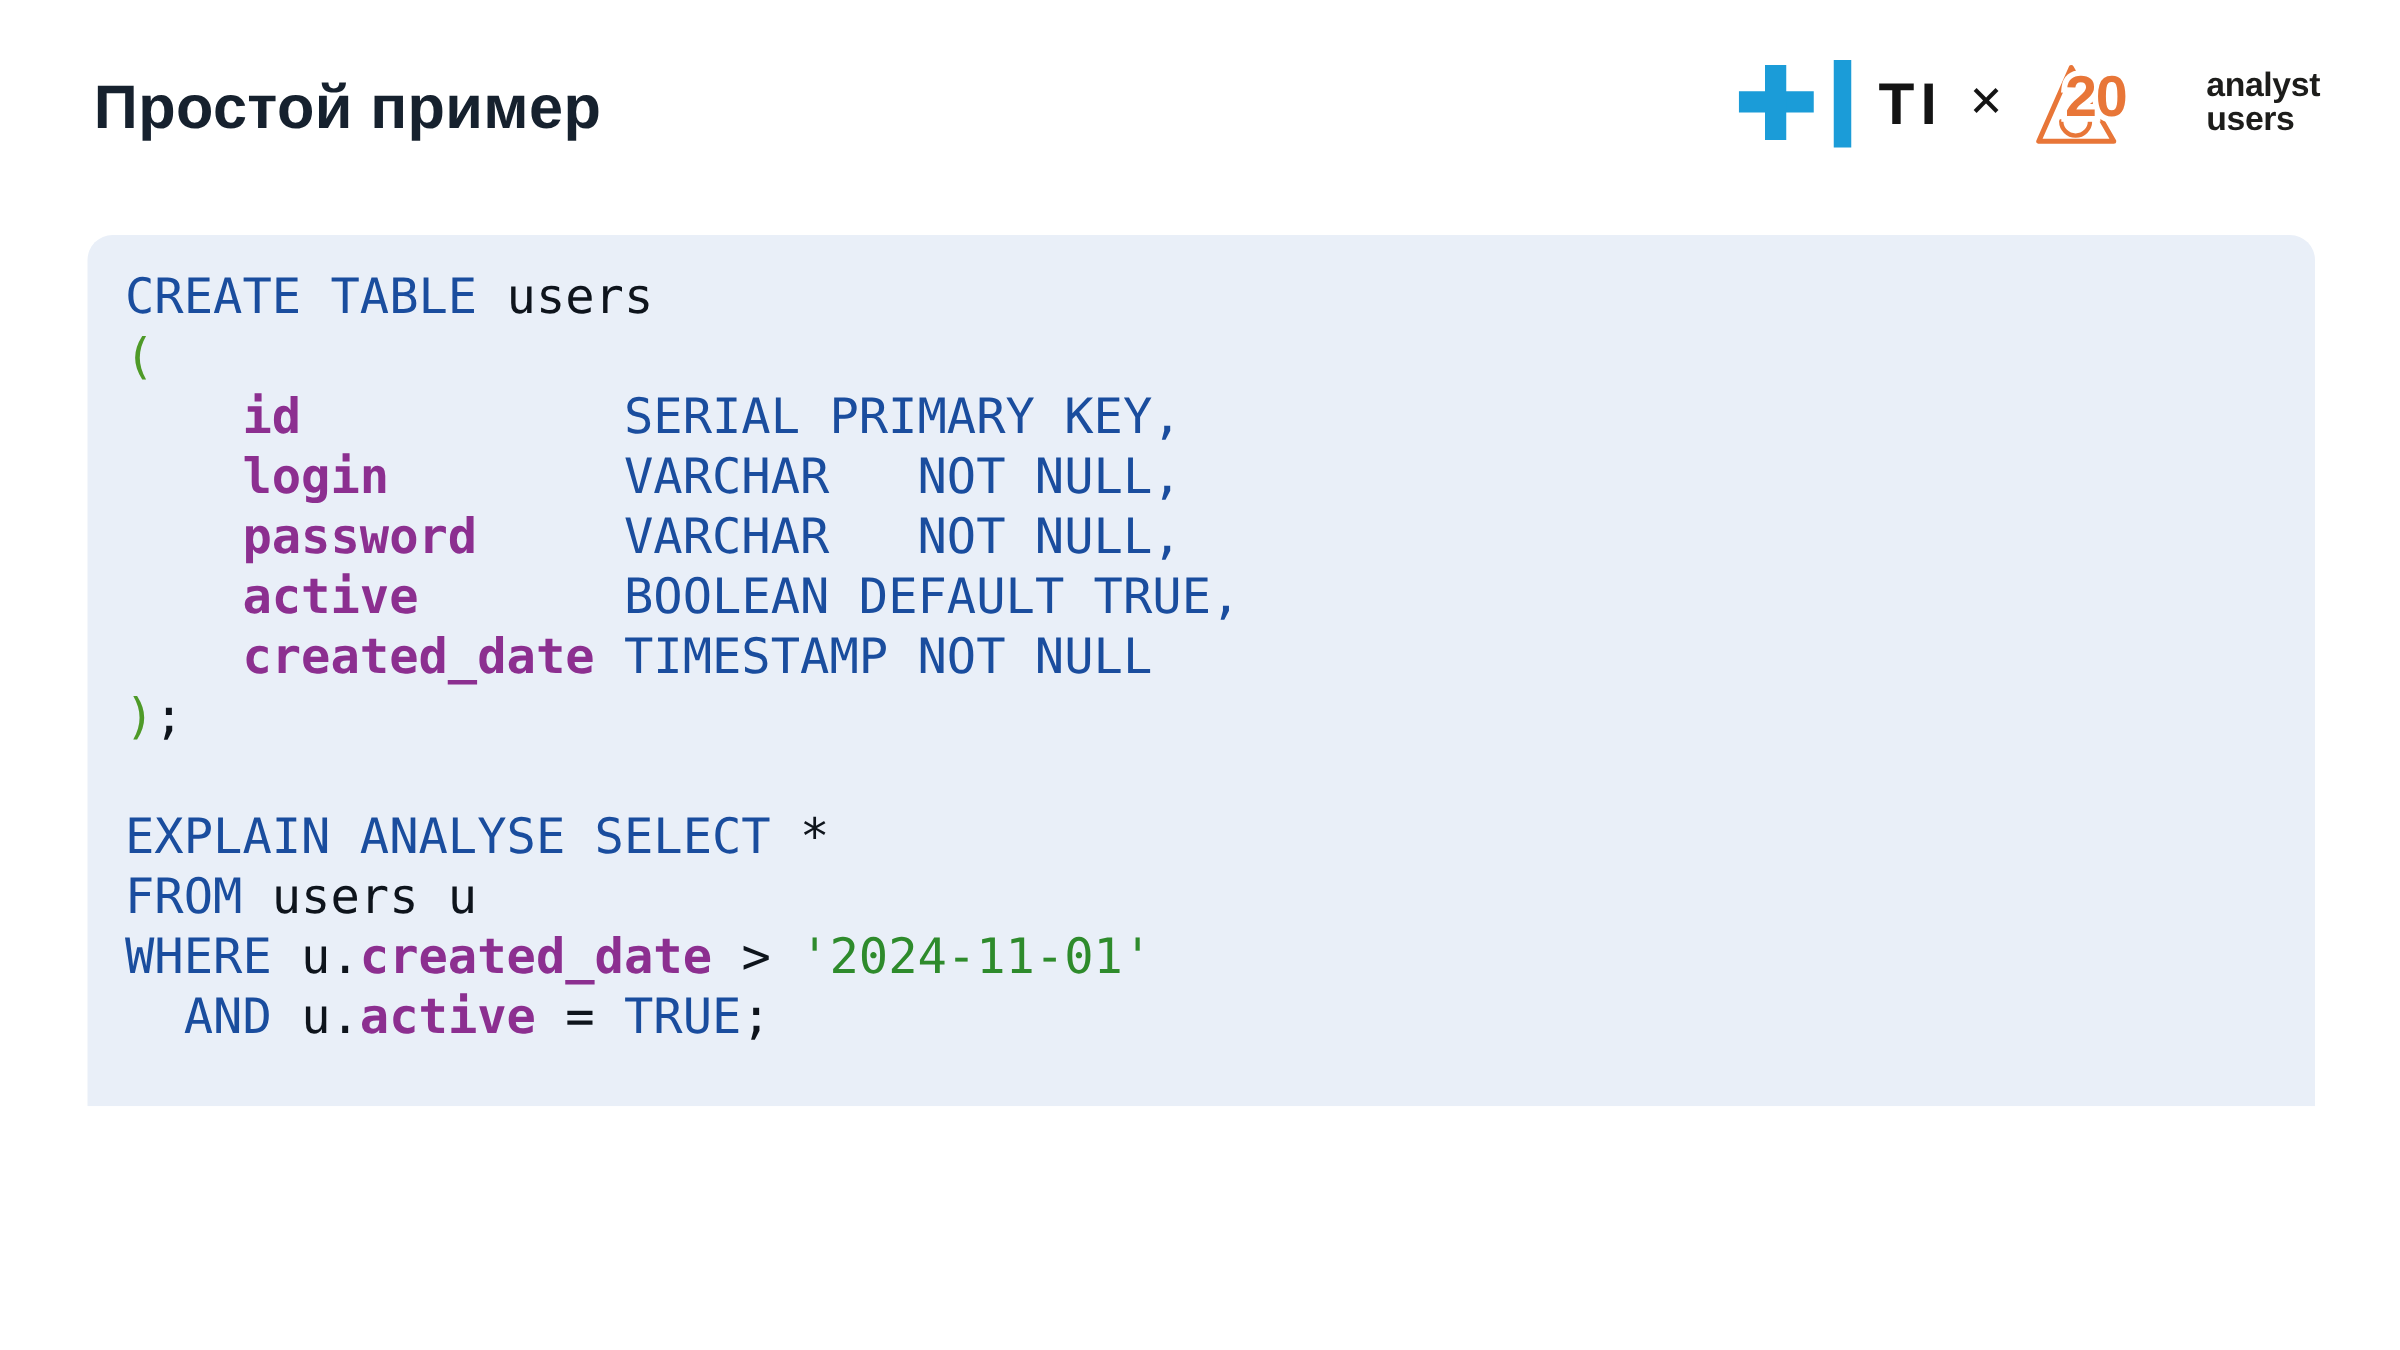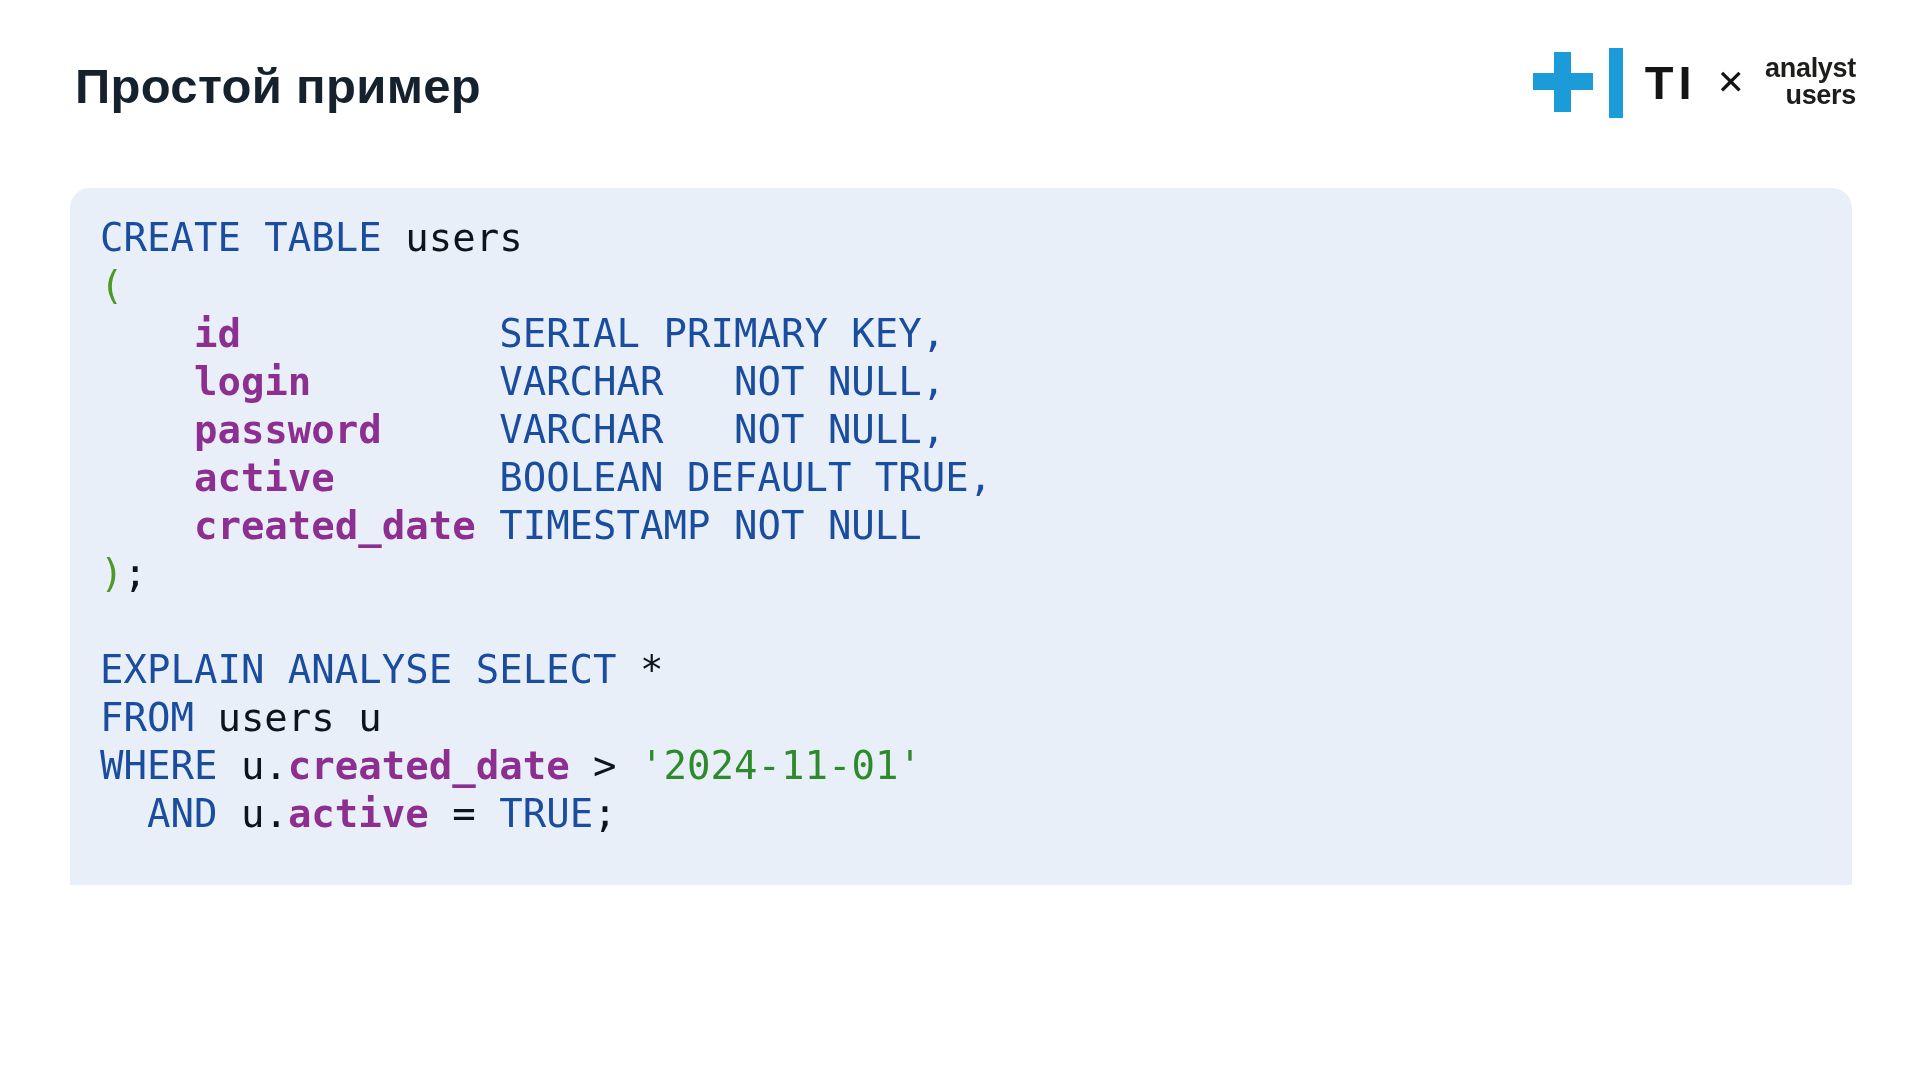--- a/index.html
+++ b/index.html
@@ -23,21 +23,21 @@
     display:flex; align-items:center; gap:20px;
   }
   .logo-plus svg{display:block;}
   .logo-ti{
     font-size:47px; font-weight:700; color:var(--logo-black);
     letter-spacing:5px; line-height:1;
   }
   .logo-x{font-size:34px; font-weight:400; color:var(--logo-black); line-height:1;}
   .logo-ad-mark svg{display:block;}
   .logo-ad-text{
-    font-size:27px; font-weight:700; color:#1D1D1B; line-height:27px; letter-spacing:-.3px;text-align:right;
+    font-size:27px; font-weight:700; color:#1D1D1B; line-height:27px; letter-spacing:-.3px;
   }
   
   .code-panel{
     position:absolute; left:70px; top:188px; width:1782px; height:822px;
     background:var(--panel-bg); border-radius:20px; padding:26px 30px;
   }
   .code-block{
     font-family:"DejaVu Sans Mono", monospace;
     font-size:39px; line-height:48px; color:var(--plain); white-space:pre;
   }
@@ -63,20 +63,27 @@
   <div class="logo">
     <span class="logo-plus">
       <svg width="92" height="76" viewBox="0 0 92 76" aria-hidden="true">
         <rect x="0" y="29" width="60" height="17" fill="var(--logo-blue)"></rect>
         <rect x="21" y="8" width="17" height="60" fill="var(--logo-blue)"></rect>
         <rect x="76" y="4" width="14" height="70" fill="var(--logo-blue)"></rect>
       </svg>
     </span>
     <span class="logo-ti">TI</span>
     <span class="logo-x">✕</span>
+    <span class="logo-ad-mark">
+      <svg width="122" height="80" viewBox="0 0 122 80" aria-hidden="true">
+        <path d="M 34 12 L 8 71 L 68 71 Z" fill="none" stroke="var(--logo-orange)" stroke-width="4" stroke-linejoin="round"></path>
+        <path d="M 26 55 A 11.5 11.5 0 0 0 49 55" fill="none" stroke="var(--logo-orange)" stroke-width="3.5" stroke-linecap="round"></path>
+        <text x="29" y="51" font-family="Liberation Sans, sans-serif" font-size="46" font-weight="bold" fill="var(--logo-orange)" stroke="#ffffff" stroke-width="9" paint-order="stroke" letter-spacing="-1">20</text>
+      </svg>
+    </span>
     <span class="logo-ad-text">
       <div>analyst</div>
       <div>users</div>
     </span>
   </div>
 
   <div class="code-panel">
     <div class="code-block"><div class="code-line"><span class="tok-kw">CREATE TABLE</span><span class="tok-pl"> users</span></div><div class="code-line"><span class="tok-par">(</span></div><div class="code-line"><span class="tok-pl">    </span><span class="tok-id">id</span><span class="tok-pl">           </span><span class="tok-kw">SERIAL PRIMARY KEY,</span></div><div class="code-line"><span class="tok-pl">    </span><span class="tok-id">login</span><span class="tok-pl">        </span><span class="tok-kw">VARCHAR   NOT NULL,</span></div><div class="code-line"><span class="tok-pl">    </span><span class="tok-id">password</span><span class="tok-pl">     </span><span class="tok-kw">VARCHAR   NOT NULL,</span></div><div class="code-line"><span class="tok-pl">    </span><span class="tok-id">active</span><span class="tok-pl">       </span><span class="tok-kw">BOOLEAN DEFAULT TRUE,</span></div><div class="code-line"><span class="tok-pl">    </span><span class="tok-id">created_date</span><span class="tok-pl"> </span><span class="tok-kw">TIMESTAMP NOT NULL</span></div><div class="code-line"><span class="tok-par">)</span><span class="tok-pl">;</span></div><div class="code-line"></div><div class="code-line"><span class="tok-kw">EXPLAIN ANALYSE SELECT</span><span class="tok-pl"> *</span></div><div class="code-line"><span class="tok-kw">FROM</span><span class="tok-pl"> users u</span></div><div class="code-line"><span class="tok-kw">WHERE</span><span class="tok-pl"> u.</span><span class="tok-id">created_date</span><span class="tok-pl"> &gt; </span><span class="tok-str">'2024-11-01'</span></div><div class="code-line"><span class="tok-pl">  </span><span class="tok-kw">AND</span><span class="tok-pl"> u.</span><span class="tok-id">active</span><span class="tok-pl"> = </span><span class="tok-kw">TRUE</span><span class="tok-pl">;</span></div></div>
   </div>
 

